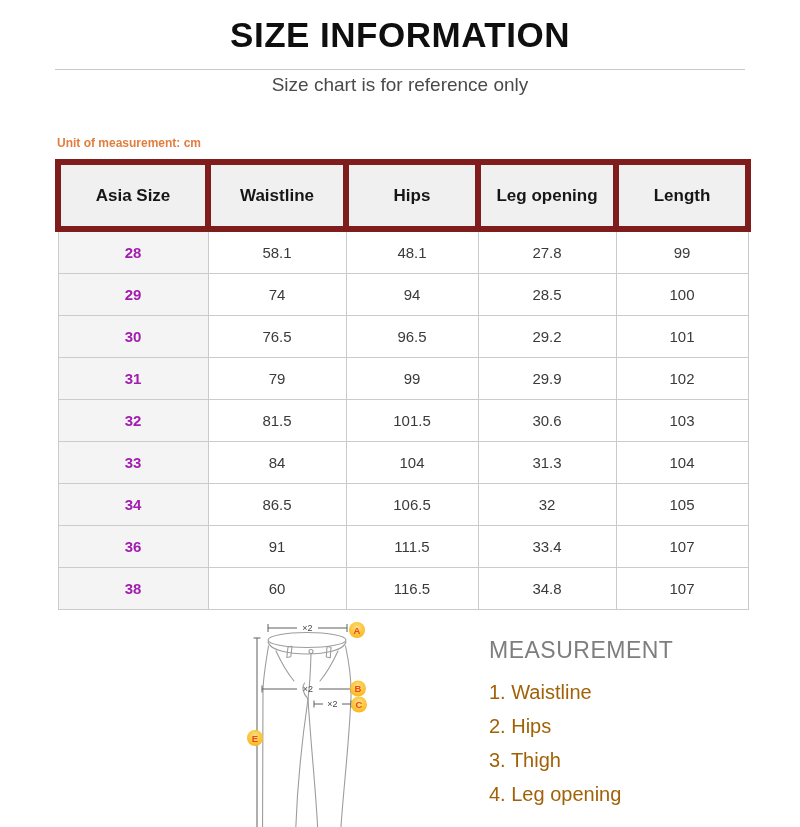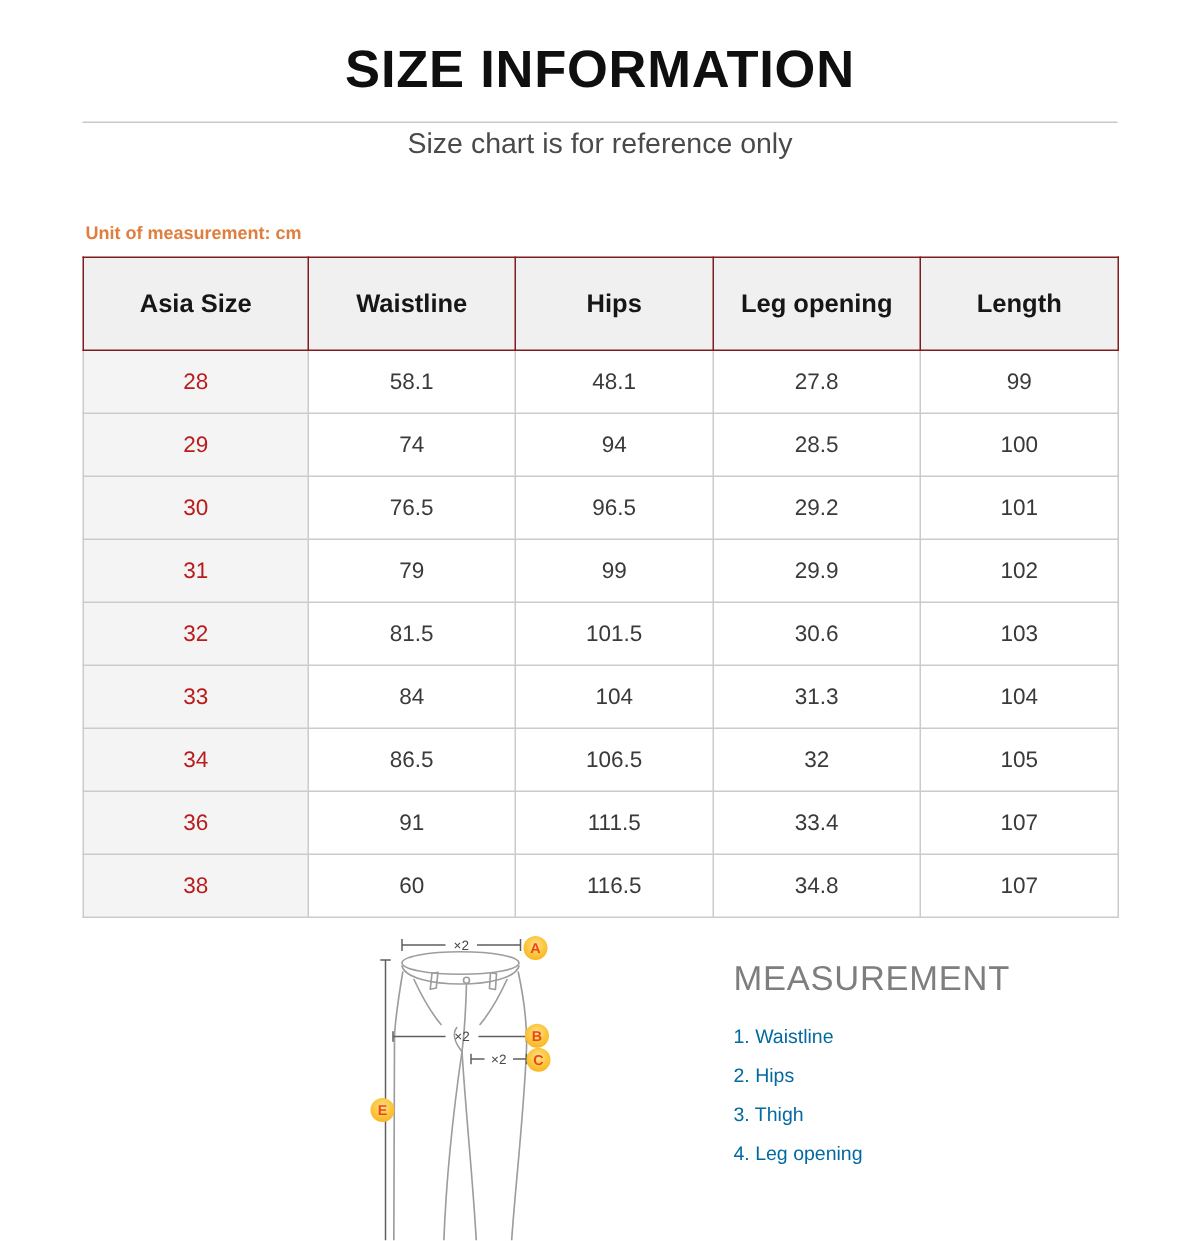--- a/index.html
+++ b/index.html
@@ -1,47 +1,47 @@
 <!DOCTYPE html>
 <html><head>
 <meta charset="utf-8">
 <style>
   html,body{margin:0;padding:0;background:#ffffff;}
   .page{
     position:relative;width:800px;height:827px;overflow:hidden;background:#ffffff;
     font-family:"Liberation Sans","DejaVu Sans",sans-serif;
   }
   .title{
-    margin:0;padding-top:27px;text-align:center;
+    margin:0;padding-top:15px;text-align:center;
     font-size:35px;font-weight:700;letter-spacing:0.5px;color:#0f0f0f;
   }
   .divider{margin:14px 55px 0 55px;border-top:1px solid #c8c8c8;height:0;}
   .subtitle{margin:4px 0 0 0;text-align:center;font-size:19px;color:#4a4a4a;}
   .unit-note{margin:40px 0 0 57px;font-size:12px;font-weight:700;color:#df7e3e;}
   table.size-table{
     margin:9px 0 0 55px;border-collapse:collapse;table-layout:fixed;width:690px;
   }
   .size-table th{
-    height:59px;background:#f0f0f0;border:1px solid #7f1d1d;
+    height:59px;background:#f0f0f0;border:6px solid #7f1d1d;
     font-size:17px;font-weight:700;color:#161616;text-align:center;
   }
   .size-table td{
     height:39px;border:1px solid #cbcbcb;background:#ffffff;
     font-size:15px;color:#3a3a3a;text-align:center;
   }
-  .size-table td.size-cell{background:#f4f4f4;font-weight:400;color:#b91c1c;}
+  .size-table td.size-cell{background:#f4f4f4;font-weight:700;color:#a21caf;}
   .col-1{width:150px}.col-2{width:138px}.col-3{width:132px}.col-4{width:138px}.col-5{width:132px}
   .bottom{position:relative;margin-top:7px;height:255px;}
   .pants-svg{position:absolute;left:243px;top:0;}
   .measure-block{position:absolute;left:489px;top:20px;}
   .measure-heading{
     margin:0;font-size:23px;font-weight:400;color:#7e7e7e;letter-spacing:0.5px;
   }
   .measure-list{list-style:none;margin:17px 0 0 0;padding:0;}
-  .measure-list li{font-size:13px;color:#0369a1;margin-bottom:11px;}
+  .measure-list li{font-size:20px;color:#a16207;margin-bottom:11px;}
   .pants-line{stroke:#9d9d9d;stroke-width:1.1;fill:none;stroke-linejoin:round;stroke-linecap:round;}
   .dim-line{stroke:#5f5f5f;stroke-width:1;fill:none;stroke-linecap:butt;}
   .dim-text{fill:#4a4a4a;font-size:9px;font-family:"Liberation Sans",sans-serif;}
   .marker-letter{fill:#e8481c;font-size:9.5px;font-weight:700;font-family:"Liberation Sans",sans-serif;}
 </style>
 </head>
 <body>
 
 <div class="page">
 

